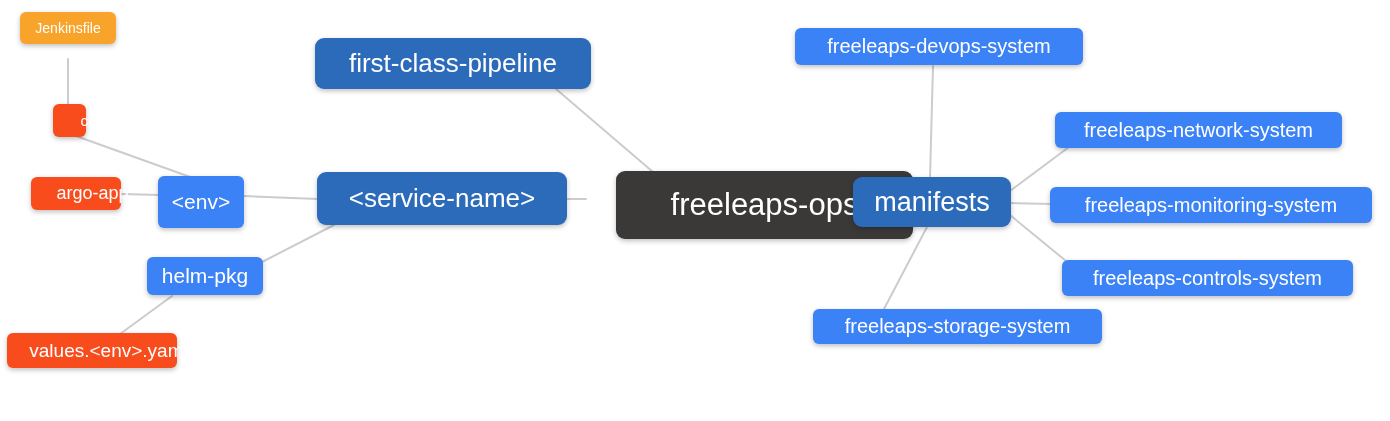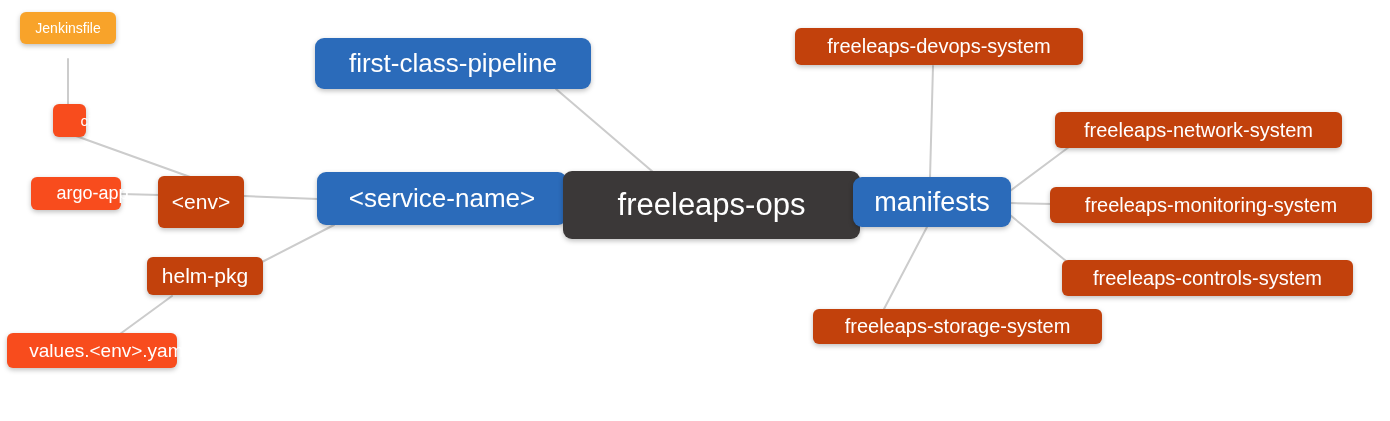--- a/index.html
+++ b/index.html
@@ -18,21 +18,21 @@
     color:#ffffff;
     border-radius:9px;
     box-shadow:0 2px 5px rgba(0,0,0,0.25);
     white-space:nowrap;
     box-sizing:border-box;
     cursor:default;
     user-select:none;
   }
   .node.small{border-radius:6px;}
   .c-blue{background:#2B6BBA;}
-  .c-green{background:#c2410c;}
+  .c-green{background:#3b82f6;}
   .c-orange{background:#F8A32A;}
   .c-red{background:#F84C1D;padding-left:33px;}
   .c-dark{background:#3B3838;}
   .fs14{font-size:14px;}
   .fs15{font-size:15px;}
   .fs16{font-size:18px;}
   .fs19{font-size:19px;}
   .fs20{font-size:20px;}
   .fs21{font-size:21px;}
   .fs26{font-size:26px;}
@@ -70,21 +70,21 @@
   <div class="node small c-green fs21" style="left:158px;top:176px;width:86px;height:52px;">&lt;env&gt;</div>
 
   <div class="node small c-green fs21" style="left:147px;top:257px;width:116px;height:38px;">helm-pkg</div>
 
   <div class="node small c-red fs19" style="left:7px;top:333px;width:170px;height:35px;">values.&lt;env&gt;.yaml</div>
 
   <div class="node c-blue fs26" style="left:315px;top:38px;width:276px;height:51px;">first-class-pipeline</div>
 
   <div class="node c-blue fs26" style="left:317px;top:172px;width:250px;height:53px;">&lt;service-name&gt;</div>
 
-  <div class="node c-dark fs31" style="left:563px;top:171px;width:297px;height:68px;">freeleaps-ops</div>
+  <div class="node c-dark fs31" style="left:616px;top:171px;width:297px;height:68px;">freeleaps-ops</div>
 
   <div class="node c-blue fs27" style="left:853px;top:177px;width:158px;height:50px;">manifests</div>
 
   <div class="node small c-green fs20" style="left:795px;top:28px;width:288px;height:37px;">freeleaps-devops-system</div>
 
   <div class="node small c-green fs20" style="left:1055px;top:112px;width:287px;height:36px;">freeleaps-network-system</div>
 
   <div class="node small c-green fs20" style="left:1062px;top:260px;width:291px;height:36px;">freeleaps-controls-system</div>
 
   <div class="node small c-green fs20" style="left:1050px;top:187px;width:322px;height:36px;">freeleaps-monitoring-system</div>

